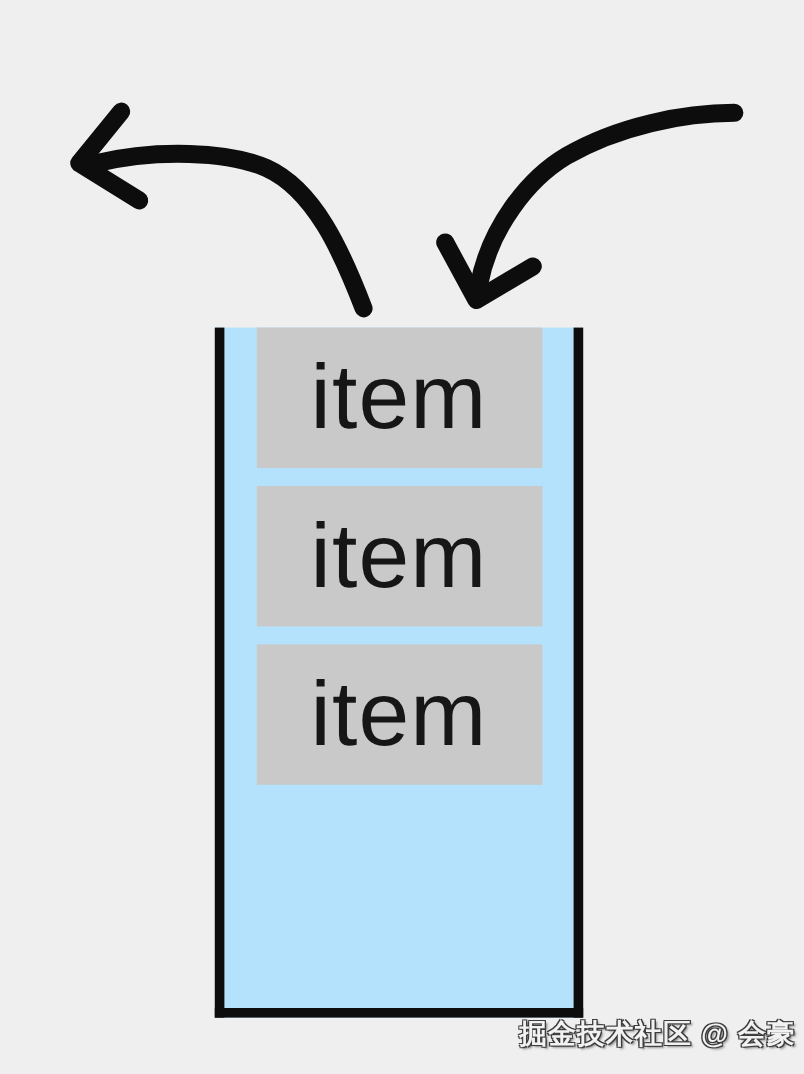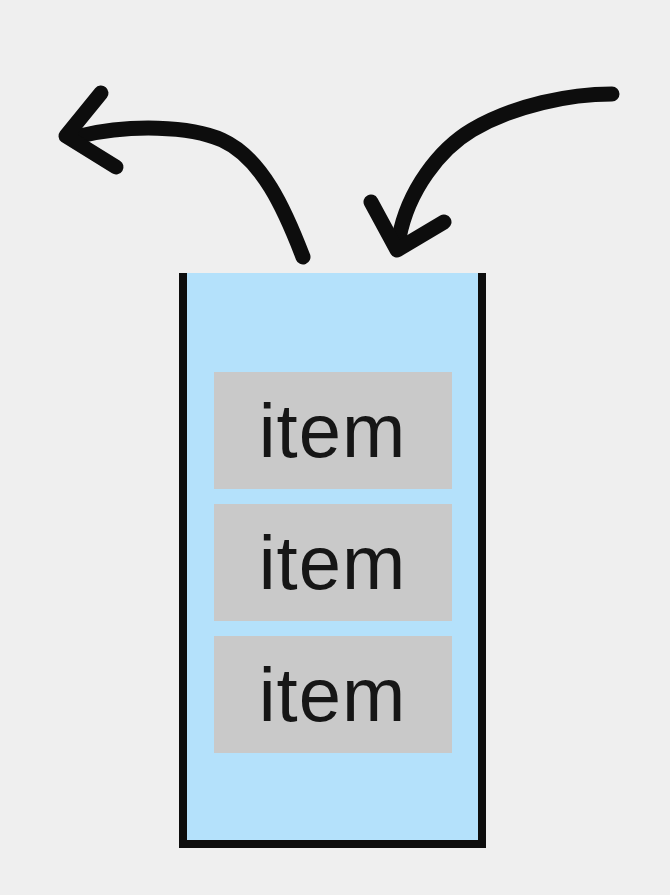--- a/index.html
+++ b/index.html
@@ -36,21 +36,20 @@
     position:absolute;
     left:179px;top:273px;
     width:307px;height:575px;
     box-sizing:border-box;
     background:var(--stack-fill);
     border:8px solid var(--stack-border);
     border-top:none;
     display:flex;
     flex-direction:column;
     align-items:center;
-    padding-top:99px;
     gap:15px;
   }
   .item{
     width:238px;height:117px;
     background:var(--item-fill);
     display:flex;
     align-items:center;
     justify-content:center;
     flex:0 0 auto;
   }
@@ -98,14 +97,15 @@
       <span>item</span>
     </div>
     <div class="item">
       <span>item</span>
     </div>
     <div class="item">
       <span>item</span>
     </div>
   </div>
 
+  <div class="watermark">掘金技术社区 @ 会豪</div>
 
 </div>
 
 </body></html>

